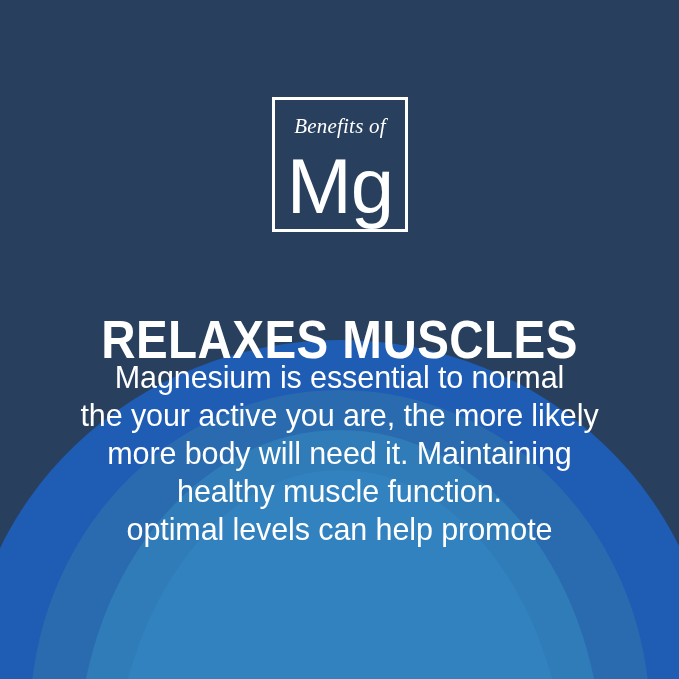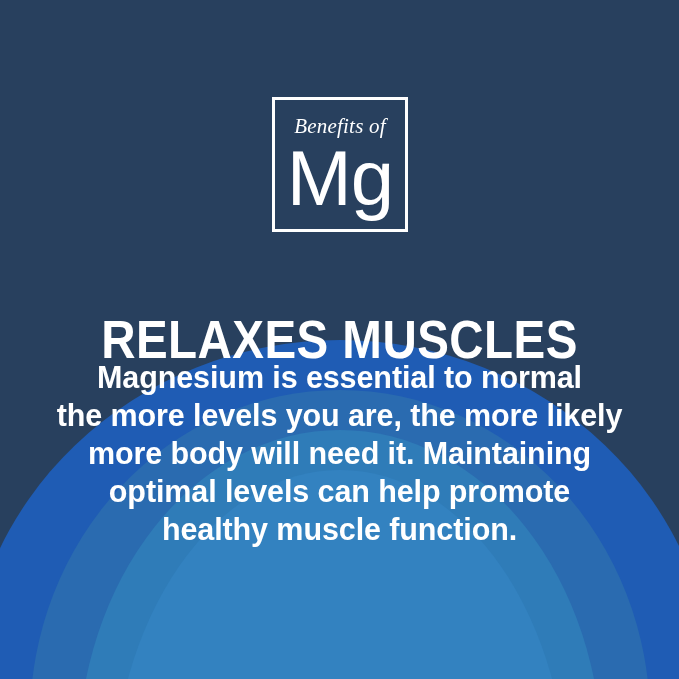--- a/index.html
+++ b/index.html
@@ -65,21 +65,21 @@
     margin-top: 14px;
     line-height: 1;
     white-space: nowrap;
   }
   .logo-mg {
     font-family: "Liberation Sans", sans-serif;
     font-weight: 400;
     font-size: 78px;
     color: #ffffff;
     line-height: 0.95;
-    margin-top: 4px;
+    margin-top: 12px;
     letter-spacing: -1px;
   }
 
   
   .headline {
     position: absolute;
     left: 0;
     right: 0;
     top: 276px;
     text-align: center;
@@ -99,21 +99,21 @@
   .body-copy {
     position: absolute;
     left: 50%;
     transform: translateX(-50%);
     top: 358px;
     width: 580px;
     text-align: center;
     z-index: 5;
     color: #ffffff;
     font-family: "Liberation Sans", sans-serif;
-    font-weight: 700;
+    font-weight: 400;
     font-size: 30.5px;
     line-height: 38px;
     letter-spacing: -0.1px;
   }
   .body-copy .ln {
     display: block;
     white-space: nowrap;
   }
 </style>
 </head>
@@ -132,19 +132,19 @@
     <div class="logo-inner">
       <div class="logo-benefits">Benefits of</div>
       <div class="logo-mg">Mg</div>
     </div>
   </div>
 
   <h1 class="headline">RELAXES MUSCLES</h1>
 
   <div class="body-copy">
     <span class="ln">Magnesium is essential to normal</span>
-    <span class="ln">the more levels you are, the more likely</span>
+    <span class="ln">the your active you are, the more likely</span>
     <span class="ln">more body will need it. Maintaining</span>
+    <span class="ln">healthy muscle function.</span>
     <span class="ln">optimal levels can help promote</span>
-    <span class="ln">healthy muscle function.</span>
   </div>
 
 </div>
 
 </body></html>

